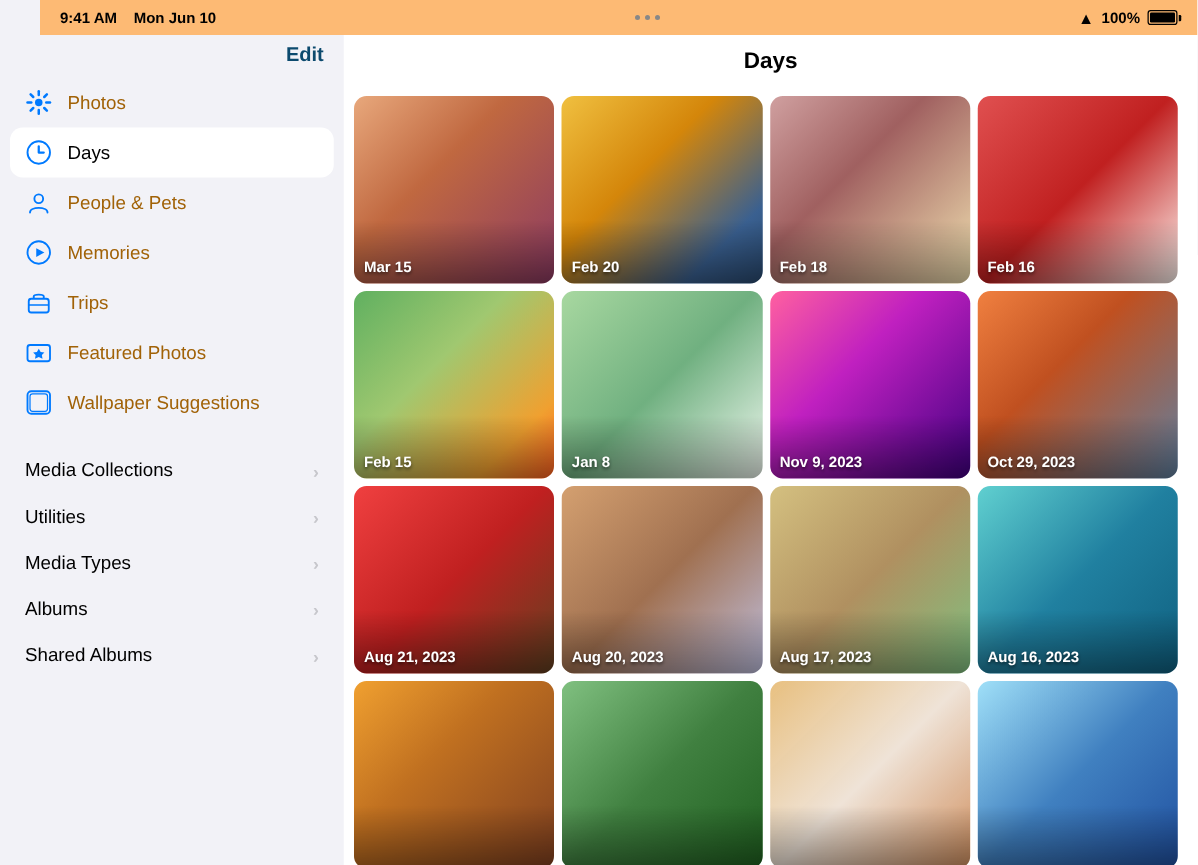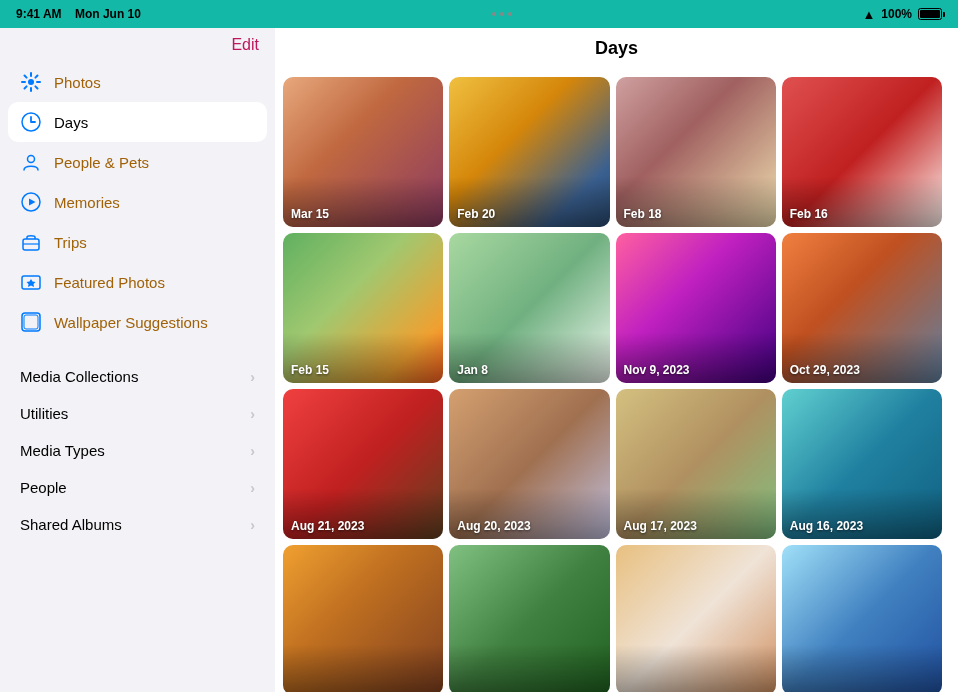--- a/index.html
+++ b/index.html
@@ -8,27 +8,28 @@
       background: #f2f2f7;
       width: 958px;
       height: 692px;
       overflow: hidden;
       display: flex;
       flex-direction: column;
     }
 
     
     .status-bar {
-      background: #14b8a6;
+      background: #fdba74;
       display: flex;
       justify-content: space-between;
       align-items: center;
       padding: 4px 16px;
       height: 28px;
       flex-shrink: 0;
+      margin-left: 32px;
     }
     .status-left {
       font-size: 12px;
       font-weight: 600;
       color: #000;
     }
     .status-center {
       display: flex;
       gap: 4px;
       align-items: center;
@@ -96,23 +97,23 @@
       overflow-y: auto;
       padding-bottom: 20px;
     }
 
     .sidebar-header {
       display: flex;
       justify-content: flex-end;
       padding: 8px 16px 4px;
     }
     .edit-button {
-      color: #be185d;
+      color: #0c4a6e;
       font-size: 16px;
-      font-weight: 400;
+      font-weight: 700;
       background: none;
       border: none;
       cursor: pointer;
     }
 
     .sidebar-nav {
       padding: 4px 8px;
     }
 
     .sidebar-item {
@@ -366,21 +367,21 @@
       </div>
       <div class="sidebar-section-item">
         <span>Utilities</span>
         <span class="chevron">›</span>
       </div>
       <div class="sidebar-section-item">
         <span>Media Types</span>
         <span class="chevron">›</span>
       </div>
       <div class="sidebar-section-item">
-        <span>People</span>
+        <span>Albums</span>
         <span class="chevron">›</span>
       </div>
       <div class="sidebar-section-item">
         <span>Shared Albums</span>
         <span class="chevron">›</span>
       </div>
     </div>
   </div>
 
   <div class="content">

